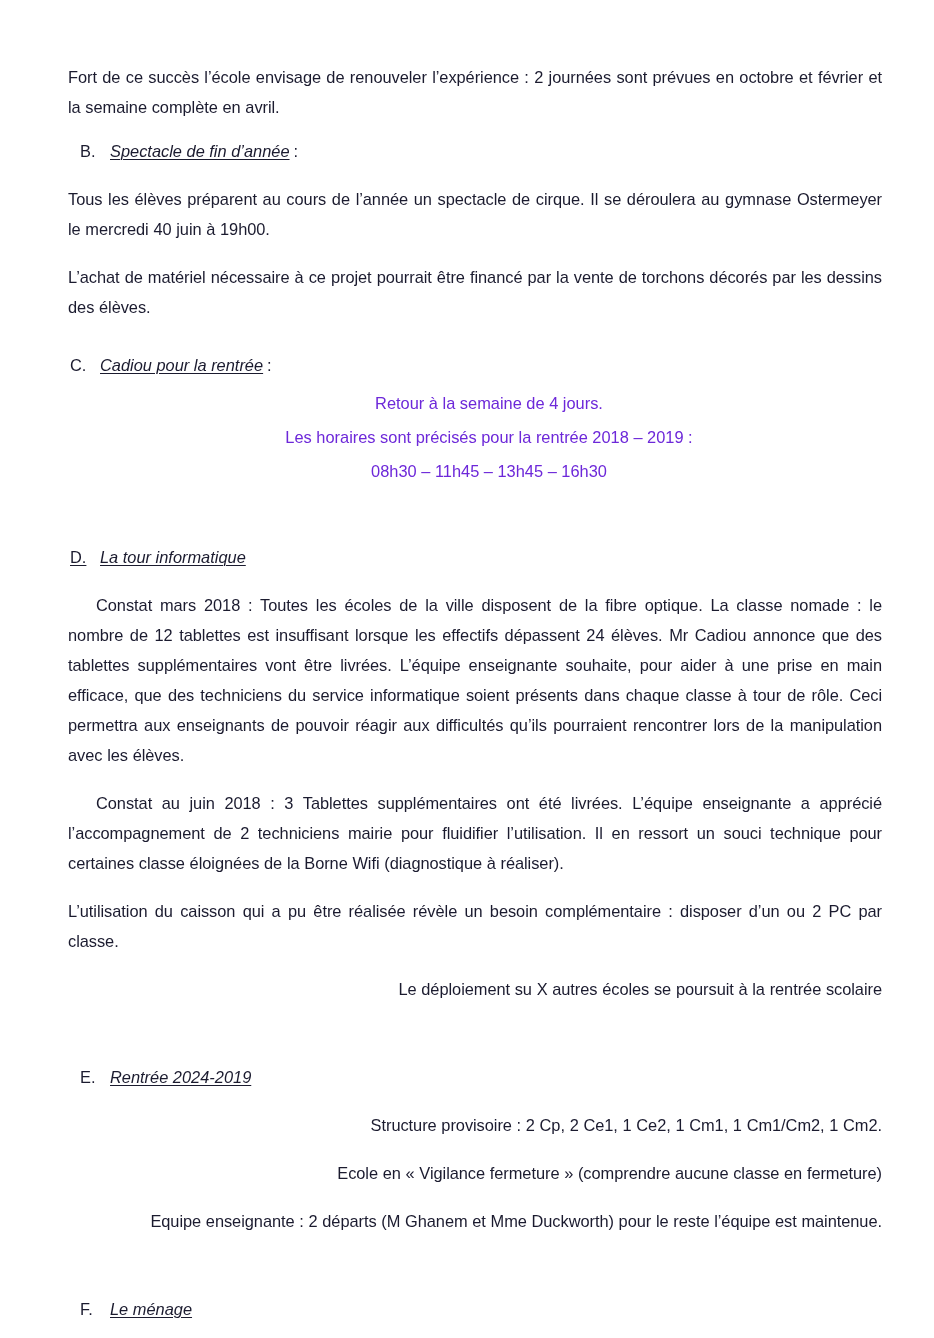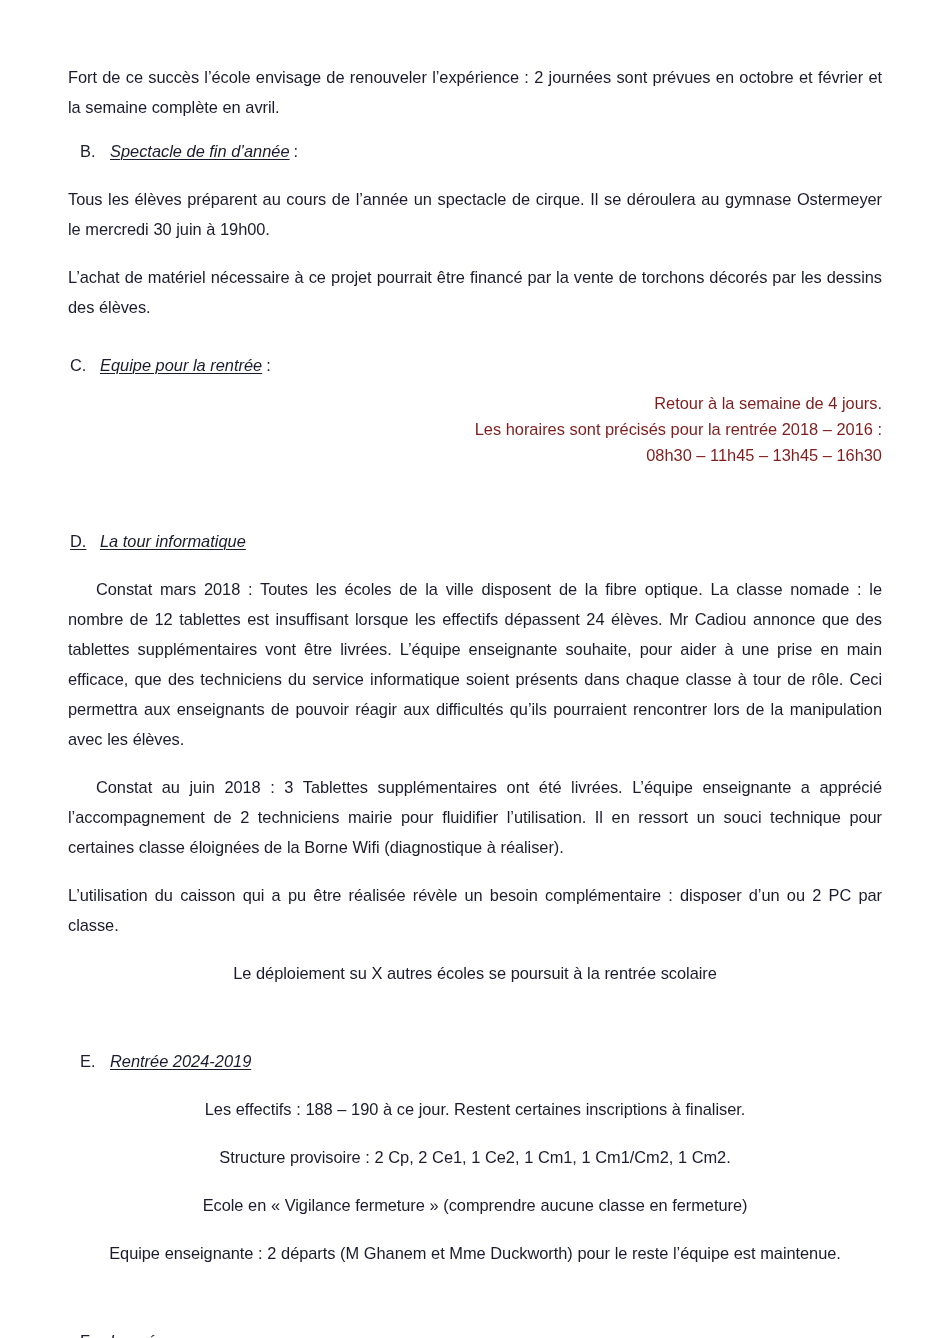--- a/index.html
+++ b/index.html
@@ -28,21 +28,21 @@
   .para {
     font-size: 16.4px;
     line-height: 30px;
     text-align: justify;
     text-justify: inter-word;
     margin: 0 0 14px 0;
     color: #1b1b2f;
     letter-spacing: -0.05px;
     word-spacing: 0.2px;
   }
-  .para.noj { text-align: center; }
+  .para.noj { text-align: right; }
   .para.indent-first { text-indent: 28px; }
   .para.gap-top { margin-top: 18px; }
 
   
   .heading-item {
     display: flex;
     align-items: baseline;
     font-size: 16.4px;
     line-height: 30px;
     margin: 0 0 10px 0;
@@ -64,77 +64,76 @@
   }
   .heading-suffix {
     padding-left: 4px;
     text-decoration: none;
   }
 
   
   .subline {
     font-size: 16.4px;
     line-height: 26px;
-    margin: 0;
+    margin: 8px;
     padding-left: 28px;
-    color: #7f1d1d;
-    text-align: right;
+    color: #6d28d9;
+    text-align: center;
   }
   .subline-block { margin-bottom: 14px; }
 
   .spacer-sm { height: 14px; }
   .spacer-lg { height: 44px; }
 </style>
 </head>
 <body>
 
 <div class="page">
   <div class="doc-body">
 
     <p class="para">Fort de ce succès l’école envisage de renouveler l’expérience : 2 journées sont prévues en octobre et février et la semaine complète en avril.</p>
 
     <div class="heading-item h-pad-a">
       <span class="heading-letter">B.</span>
       <span class="heading-title">Spectacle de fin d’année</span>
       <span class="heading-suffix">:</span>
     </div>
-    <p class="para gap-top">Tous les élèves préparent au cours de l’année un spectacle de cirque. Il se déroulera au gymnase Ostermeyer le mercredi 30 juin à 19h00.</p>
+    <p class="para gap-top">Tous les élèves préparent au cours de l’année un spectacle de cirque. Il se déroulera au gymnase Ostermeyer le mercredi 40 juin à 19h00.</p>
     <p class="para gap-top">L’achat de matériel nécessaire à ce projet pourrait être financé par la vente de torchons décorés par les dessins des élèves.</p>
 
     <div class="spacer-sm"></div>
 
     <div class="heading-item h-pad-b">
       <span class="heading-letter">C.</span>
-      <span class="heading-title">Equipe pour la rentrée</span>
+      <span class="heading-title">Cadiou pour la rentrée</span>
       <span class="heading-suffix">:</span>
     </div>
     <div class="subline-block">
       <p class="subline">Retour à la semaine de 4 jours.</p>
-      <p class="subline">Les horaires sont précisés pour la rentrée 2018 – 2016 :</p>
+      <p class="subline">Les horaires sont précisés pour la rentrée 2018 – 2019 :</p>
       <p class="subline">08h30 – 11h45 – 13h45 – 16h30</p>
     </div>
 
     <div class="spacer-lg"></div>
 
     <div class="heading-item h-pad-b">
       <span class="heading-letter u">D.</span>
       <span class="heading-title">La tour informatique</span>
     </div>
     <p class="para indent-first gap-top">Constat mars 2018 : Toutes les écoles de la ville disposent de la fibre optique. La classe nomade : le nombre de 12 tablettes est insuffisant lorsque les effectifs dépassent 24 élèves. Mr Cadiou annonce que des tablettes supplémentaires vont être livrées. L’équipe enseignante souhaite, pour aider à une prise en main efficace, que des techniciens du service informatique soient présents dans chaque classe à tour de rôle. Ceci permettra aux enseignants de pouvoir réagir aux difficultés qu’ils pourraient rencontrer lors de la manipulation avec les élèves.</p>
     <p class="para indent-first gap-top">Constat au juin 2018 : 3 Tablettes supplémentaires ont été livrées. L’équipe enseignante a apprécié l’accompagnement de 2 techniciens mairie pour fluidifier l’utilisation. Il en ressort un souci technique pour certaines classe éloignées de la Borne Wifi (diagnostique à réaliser).</p>
     <p class="para gap-top">L’utilisation du caisson qui a pu être réalisée révèle un besoin complémentaire : disposer d’un ou 2 PC par classe.</p>
     <p class="para noj gap-top">Le déploiement su X autres écoles se poursuit à la rentrée scolaire</p>
 
     <div class="spacer-lg"></div>
 
     <div class="heading-item h-pad-a">
       <span class="heading-letter">E.</span>
       <span class="heading-title">Rentrée 2024-2019</span>
     </div>
-    <p class="para noj gap-top">Les effectifs : 188 – 190 à ce jour. Restent certaines inscriptions à finaliser.</p>
     <p class="para noj gap-top">Structure provisoire : 2 Cp, 2 Ce1, 1 Ce2, 1 Cm1, 1 Cm1/Cm2, 1 Cm2.</p>
     <p class="para noj gap-top">Ecole en « Vigilance fermeture » (comprendre aucune classe en fermeture)</p>
     <p class="para noj gap-top">Equipe enseignante : 2 départs (M Ghanem et Mme Duckworth) pour le reste l’équipe est maintenue.</p>
 
     <div class="spacer-lg"></div>
 
     <div class="heading-item h-pad-a">
       <span class="heading-letter">F.</span>
       <span class="heading-title">Le ménage</span>
     </div>

